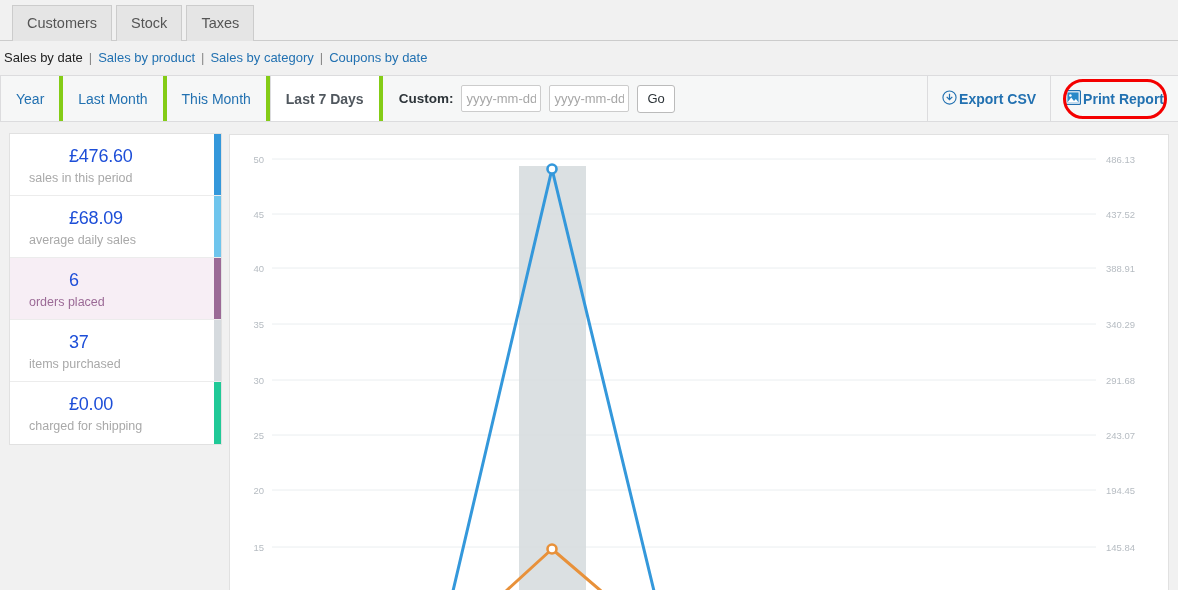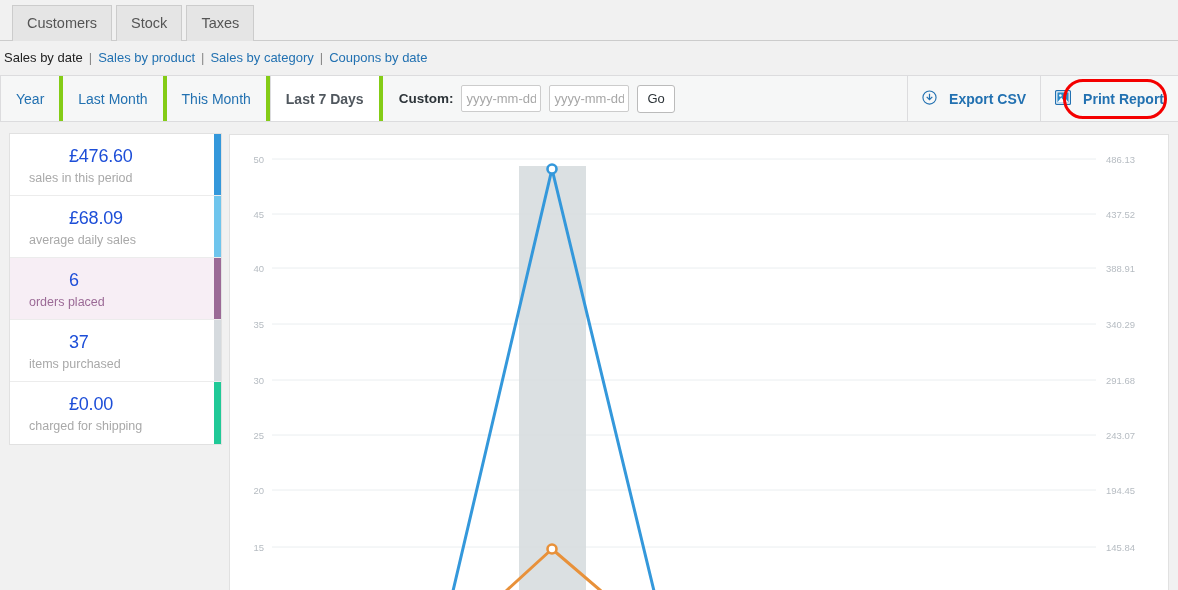--- a/index.html
+++ b/index.html
@@ -92,21 +92,21 @@
     height: 28px; min-width: 36px; padding: 0 9px;
     border: 1px solid #bbb; background: #fff;
     border-radius: 3px; font-size: 13px; color: #2c3338;
     cursor: pointer;
     font-family: "Liberation Sans", sans-serif;
   }
   .toolbar-right {
     margin-left: auto; display: flex; align-items: stretch; height: 100%;
   }
   .tool-action {
-    display: flex; align-items: center; gap: 12px;
+    display: flex; align-items: center; gap: 2px;
     padding: 0 14px;
     font-size: 14px; color: #2271b1; font-weight: 600;
     border-left: 1px solid #dcdcde;
     cursor: pointer;
     position: relative;
   }
   .annot-ring {
     position: absolute;
     left: 1063px; top: 79px; width: 104px; height: 40px;
     border: 3px solid #f40000;

